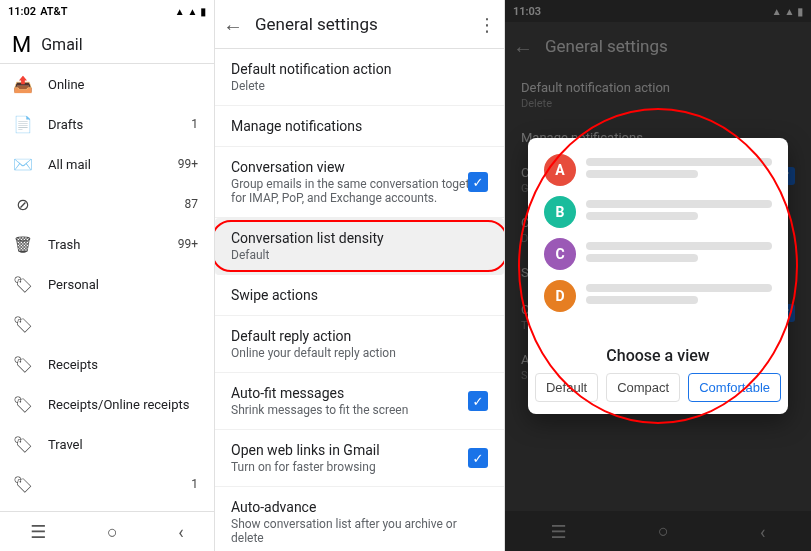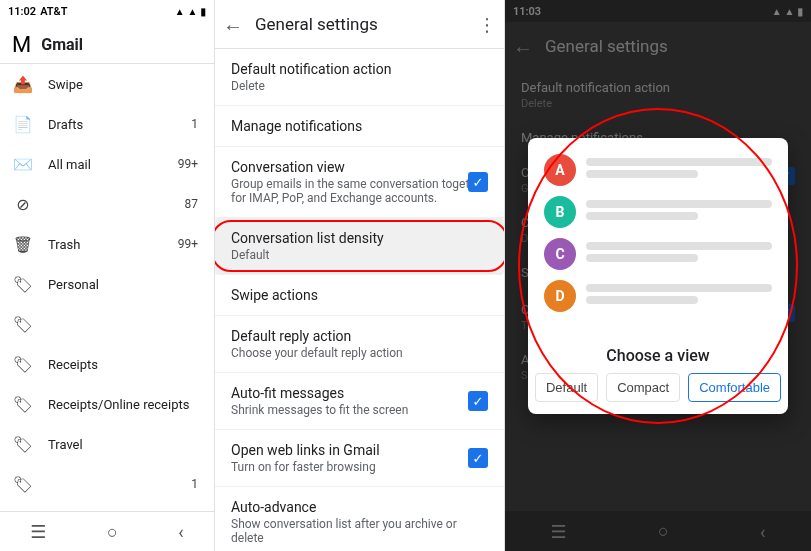--- a/index.html
+++ b/index.html
@@ -382,26 +382,26 @@
       <span>▲</span>
       <span>▲</span>
       <span>▮</span>
     </div>
   </div>
 
   <div class="sidebar-content">
 
     <div style="display:flex;align-items:center;padding:10px 16px 6px 12px;border-bottom:1px solid #e0e0e0;">
       <span style="font-size:22px;margin-right:10px;">M</span>
-      <span style="font-size:16px;font-weight:700;color:#202124;">Gmail</span>
+      <span style="font-size:16px;font-weight:400;color:#202124;">Gmail</span>
     </div>
 
     <div class="sidebar-item">
       <span class="icon">📤</span>
-      <span class="label">Swipe</span>
+      <span class="label">Online</span>
     </div>
     <div class="sidebar-item">
       <span class="icon">📄</span>
       <span class="label">Drafts</span>
       <span class="badge">1</span>
     </div>
     <div class="sidebar-item">
       <span class="icon">✉️</span>
       <span class="label">All mail</span>
       <span class="badge">99+</span>
@@ -515,21 +515,21 @@
       </div>
       <div class="settings-row highlighted oval-density">
         <div class="s-label">Conversation list density</div>
         <div class="s-sub">Default</div>
       </div>
       <div class="settings-row">
         <div class="s-label">Swipe actions</div>
       </div>
       <div class="settings-row">
         <div class="s-label">Default reply action</div>
-        <div class="s-sub">Choose your default reply action</div>
+        <div class="s-sub">Online your default reply action</div>
       </div>
       <div class="settings-row">
         <div class="s-label">Auto-fit messages</div>
         <div class="s-sub">Shrink messages to fit the screen</div>
         <div class="s-check">✓</div>
       </div>
       <div class="settings-row">
         <div class="s-label">Open web links in Gmail</div>
         <div class="s-sub">Turn on for faster browsing</div>
         <div class="s-check">✓</div>

